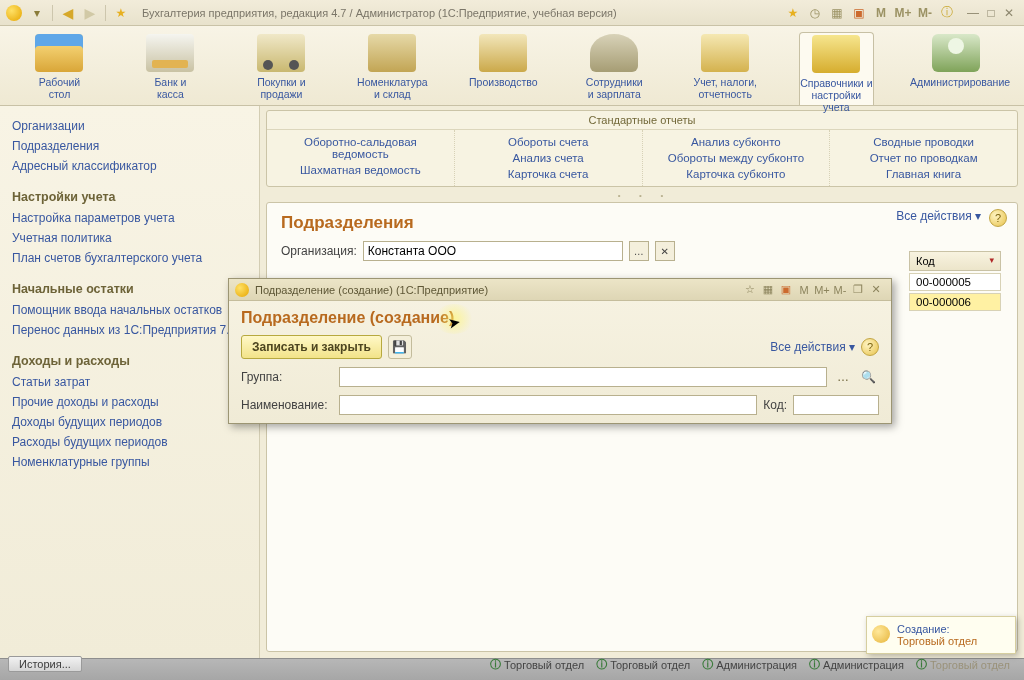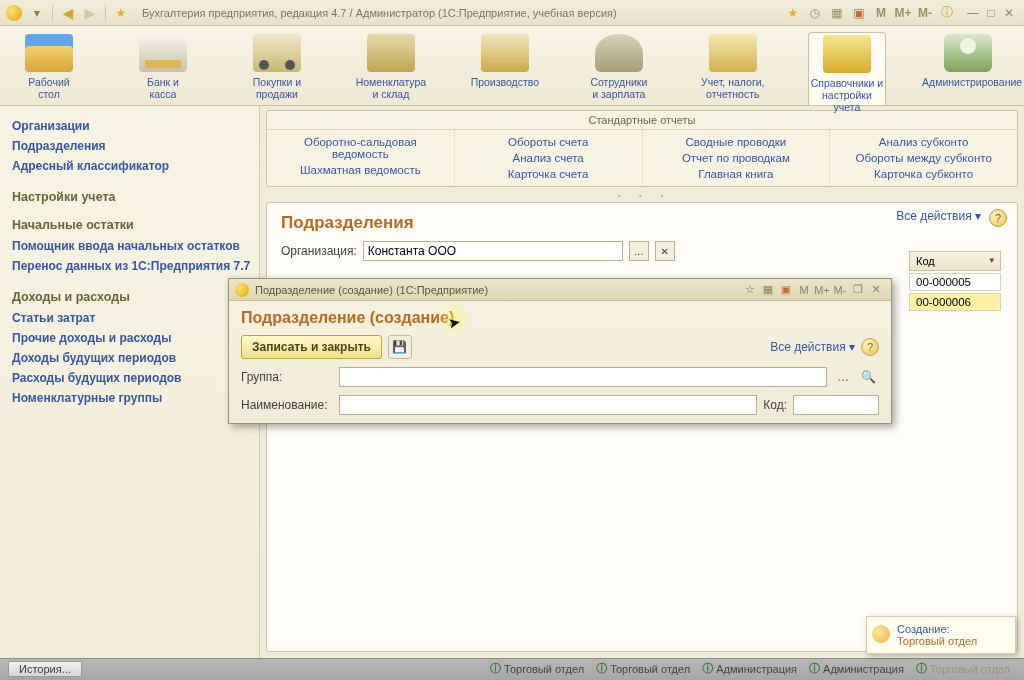--- a/index.html
+++ b/index.html
@@ -9,21 +9,21 @@
   .titlebar .app-icon { width:16px; height:16px; border-radius:50%; background:radial-gradient(circle at 35% 35%,#ffe166,#e6a500); margin-right:4px; }
   .tb-btn { display:inline-flex; align-items:center; justify-content:center; width:18px; height:18px; margin:0 2px; font-size:12px; color:#8a7c3a; cursor:pointer; }
   .tb-sep { width:1px; height:16px; background:#cdc6ad; margin:0 4px; }
   .titlebar .spacer { flex:1; }
   .titlebar .right-ctrl { display:flex; align-items:center; }
   .titlebar .right-ctrl .tb-btn { color:#9b9264; }
   .win-ctrl { display:flex; margin-left:6px; }
   .win-ctrl span { width:18px; height:16px; display:inline-flex; align-items:center; justify-content:center; font-size:12px; color:#8d876e; cursor:pointer; }
 
   
-  .main-toolbar { height:80px; background:linear-gradient(#f8f4e6,#efe9d3); border-bottom:1px solid #c8c1a6; display:flex; padding:6px 10px 0;gap:36px; }
+  .main-toolbar { height:80px; background:linear-gradient(#f8f4e6,#efe9d3); border-bottom:1px solid #c8c1a6; display:flex; padding:6px 22px 0;gap:36px; }
   .tool-item { width:92px; text-align:center; font-size:10.5px; color:#3857a0; line-height:12px; cursor:pointer; padding-top:2px; position:relative; }
   .tool-item.active { background:#fdfaf0; border:1px solid #c7c0a4; border-bottom:none; border-radius:4px 4px 0 0; }
   .tool-ico { width:48px; height:38px; margin:0 auto 4px; border-radius:6px; }
   .ico-desk { background:linear-gradient(#ffe38a,#d9a638); box-shadow:inset 0 12px 0 #5fa7e8; border-radius:4px; }
   .ico-bank { background:linear-gradient(#f5f5f0,#c9c2a3); border-radius:4px; position:relative; }
   .ico-bank::after{content:"";position:absolute;bottom:4px;left:6px;width:36px;height:8px;background:#e2b352;border-radius:2px;}
   .ico-cart { background:linear-gradient(#f0e8c8,#c9b870); border-radius:4px; position:relative; }
   .ico-cart::before{content:"";position:absolute;bottom:2px;left:6px;width:10px;height:10px;border-radius:50%;background:#555;}
   .ico-cart::after{content:"";position:absolute;bottom:2px;right:6px;width:10px;height:10px;border-radius:50%;background:#555;}
   .ico-stock { background:linear-gradient(#e6d9a8,#c2a554); border-radius:4px; }
@@ -31,21 +31,21 @@
   .ico-asset { background:linear-gradient(#9fc779,#5f8a3f); border-radius:4px; }
   .ico-hr { background:linear-gradient(#d8d2b8,#a69d74); border-radius:50% 50% 6px 6px; }
   .ico-tax { background:linear-gradient(#f5e8b3,#d4b24e); border-radius:4px; }
   .ico-ref { background:linear-gradient(#f6e68e,#d6ad2e); border-radius:4px; }
   .ico-admin { background:linear-gradient(#d9e8c9,#7fa359); border-radius:6px; position:relative; }
   .ico-admin::after{content:"";position:absolute;top:4px;left:16px;width:16px;height:16px;border-radius:50%;background:#eef6e4;}
 
   
   .content { display:flex; height:calc(680px - 26px - 80px - 22px); }
   .side { width:260px; background:linear-gradient(#f8f4e5,#f1ecd8); border-right:1px solid #d3cdb3; padding:10px 6px 6px 12px; font-size:12px; overflow:hidden; }
-  .side a { display:block; color:#3857a0; text-decoration:none; padding:3px 0; cursor:pointer;font-weight:bold; }
+  .side a { display:block; color:#3857a0; text-decoration:none; padding:3px 0; cursor:pointer; }
   .side h4 { margin:14px 0 4px; font-size:12.5px; color:#6d6338; font-weight:bold; }
 
   .main { flex:1; display:flex; flex-direction:column; background:#f1ecd8; }
   .reports-box { margin:4px 6px; border:1px solid #cbc4a7; background:#f7f3e2; border-radius:3px; }
   .reports-hdr { text-align:center; font-size:11px; color:#726839; padding:3px 0; border-bottom:1px solid #dcd6bc; }
   .reports-grid { display:flex; font-size:11.5px; }
   .rep-col { flex:1; padding:4px 10px; border-right:1px dotted #d7d1b6;text-align:center; }
   .rep-col:last-child{border:none;}
   .rep-col a { display:block; color:#3857a0; padding:2px 0; cursor:pointer; text-decoration:none; }
   .dots-row { text-align:center; font-size:8px; color:#b8b08e; letter-spacing:3px; }
@@ -81,21 +81,21 @@
   .modal-toolbar .spacer { flex:1; }
   .link-dd { font-size:12px; color:#3857a0; cursor:pointer; }
   .form-row { display:flex; align-items:center; gap:6px; margin-top:8px; font-size:12px; color:#424242; }
   .form-row label { width:92px; }
   .form-row input { height:20px; border:1px solid #b8b08e; font-size:12px; padding:1px 4px; background:#fff; }
   .form-row input.wide { flex:1; }
   .form-row input.short { width:86px; }
   .pick { width:20px; height:20px; display:inline-flex; align-items:center; justify-content:center; font-size:12px; color:#6c6238; cursor:pointer; }
 
   
-  .statusbar { height:22px; background:linear-gradient(#b7b7b7,#a6a6a6); border-top:1px solid #8e8e8e; display:flex; align-items:flex-start; font-size:11px; color:#3b3b3b; padding:2px 8px; gap:2px; }
+  .statusbar { height:22px; background:linear-gradient(#b7b7b7,#a6a6a6); border-top:1px solid #8e8e8e; display:flex; align-items:flex-end; font-size:11px; color:#3b3b3b; padding:8px 8px; gap:2px; }
   .statusbar .hist { background:linear-gradient(#f2f2f2,#d5d5d5); border:1px solid #9a9a9a; padding:1px 10px; cursor:pointer; border-radius:2px; }
   .statusbar .spacer { flex:1; }
   .sb-item { display:inline-flex; align-items:center; gap:3px; padding:0 6px; color:#444; cursor:pointer; }
   .sb-item .i { color:#3a7b3a; font-weight:bold; }
   .sb-item.dim { color:#9a927a; }
 
   
   .tooltip { position:absolute; right:8px; bottom:26px; width:150px; background:#fffef0; border:1px solid #d6ce9f; box-shadow:2px 2px 6px rgba(0,0,0,.25); font-size:11px; padding:6px 8px 6px 30px; color:#555; }
   .tooltip::before { content:""; position:absolute; left:5px; top:8px; width:18px; height:18px; border-radius:50%; background:radial-gradient(circle at 35% 35%,#ffe89a,#e6b43a); }
   .tooltip .tt-title { color:#3857a0; }
@@ -179,20 +179,25 @@
   </div>
 
 <div class="content">
   <div class="side">
     <div id="side-top">
         <a>Организации</a>
         <a>Подразделения</a>
         <a>Адресный классификатор</a>
       </div>
     <h4>Настройки учета</h4>
+    <div id="side-g1">
+        <a>Настройка параметров учета</a>
+        <a>Учетная политика</a>
+        <a>План счетов бухгалтерского учета</a>
+      </div>
     <h4>Начальные остатки</h4>
     <div id="side-g2">
         <a>Помощник ввода начальных остатков</a>
         <a>Перенос данных из 1С:Предприятия 7.7</a>
       </div>
     <h4>Доходы и расходы</h4>
     <div id="side-g3">
         <a>Статьи затрат</a>
         <a>Прочие доходы и расходы</a>
         <a>Доходы будущих периодов</a>
@@ -207,29 +212,29 @@
       <div class="reports-grid">
         <div class="rep-col" id="rc1">
             <a>Оборотно-сальдовая ведомость</a>
             <a>Шахматная ведомость</a>
           </div>
         <div class="rep-col" id="rc2">
             <a>Обороты счета</a>
             <a>Анализ счета</a>
             <a>Карточка счета</a>
           </div>
+        <div class="rep-col" id="rc3">
+            <a>Анализ субконто</a>
+            <a>Обороты между субконто</a>
+            <a>Карточка субконто</a>
+          </div>
         <div class="rep-col" id="rc4">
             <a>Сводные проводки</a>
             <a>Отчет по проводкам</a>
             <a>Главная книга</a>
-          </div>
-        <div class="rep-col" id="rc3">
-            <a>Анализ субконто</a>
-            <a>Обороты между субконто</a>
-            <a>Карточка субконто</a>
           </div>
       </div>
     </div>
     <div class="dots-row">• &nbsp; • &nbsp; •</div>
 
     <div class="page-area">
       <div class="page-title">Подразделения</div>
       <div class="org-row">
         <span>Организация:</span>
         <input value="Константа ООО" style="">

